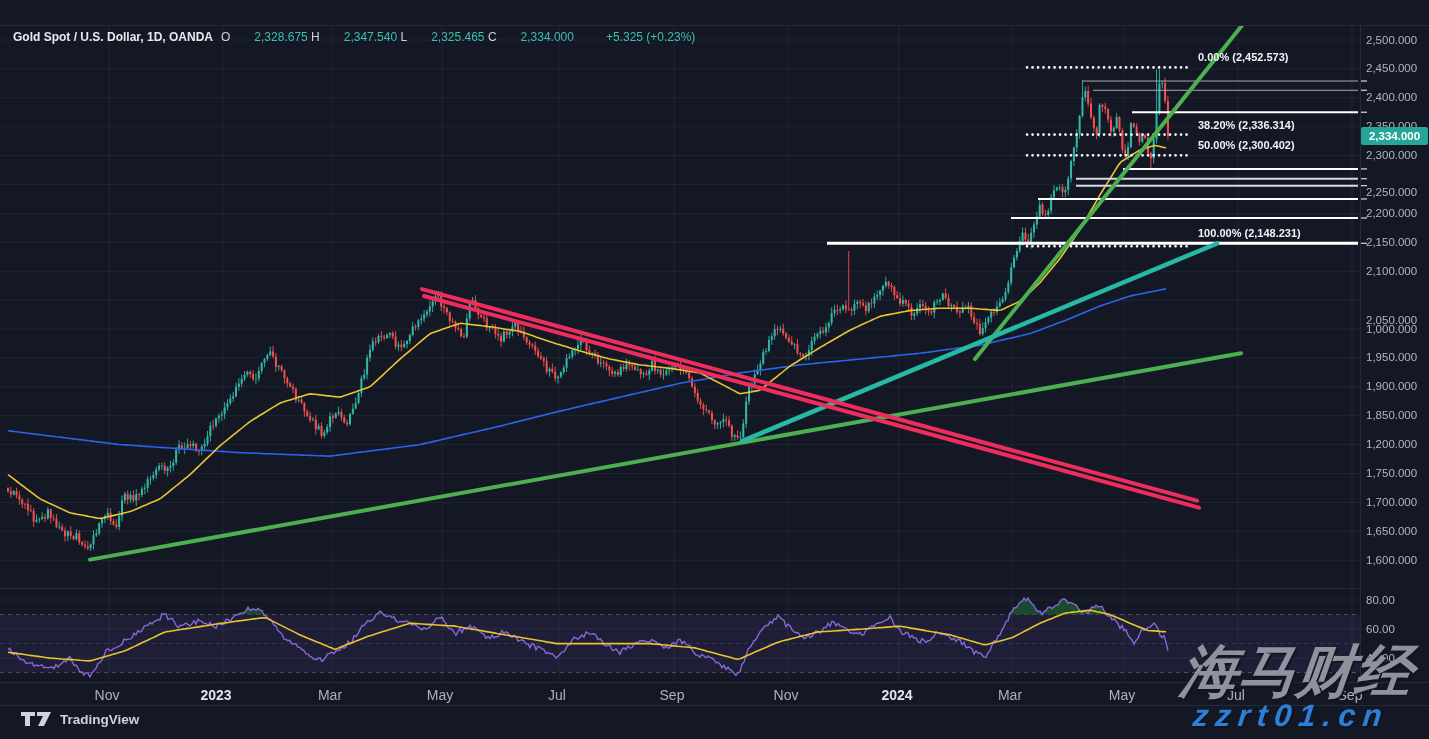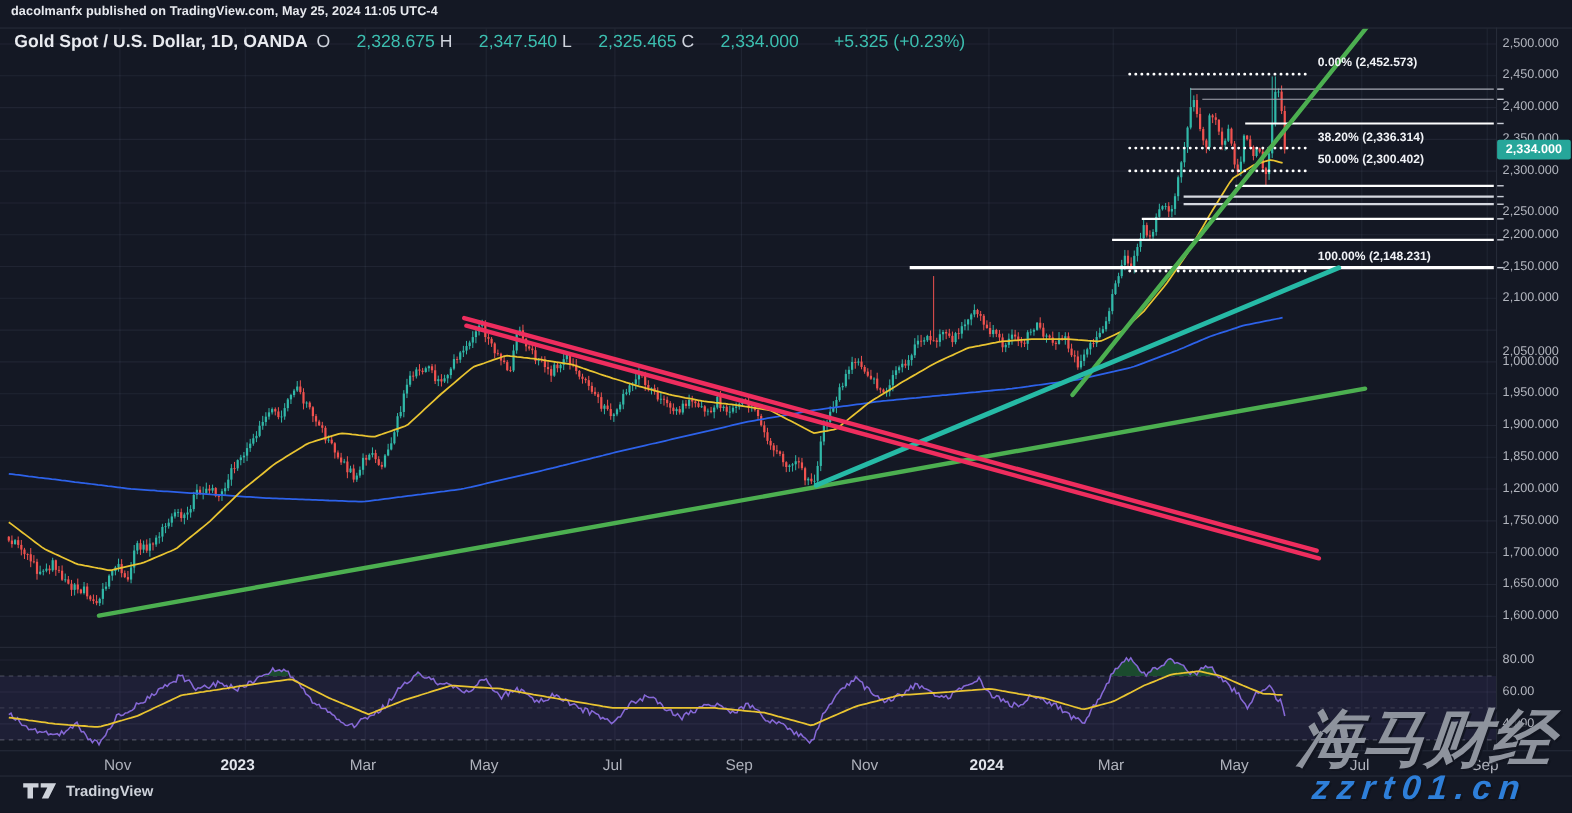--- a/index.html
+++ b/index.html
@@ -3,21 +3,21 @@
 <meta charset="utf-8">
 <style>
   html,body{margin:0;padding:0;background:#0c0f18;}
   #screen{position:relative;width:1429px;height:739px;background:#141824;overflow:hidden;
           font-family:"Liberation Sans",sans-serif;-webkit-font-smoothing:antialiased;}
   .abs{position:absolute;}
   #chart-svg{position:absolute;left:0;top:0;z-index:1;}
   .ovl{z-index:3;}
   .sep{background:#262b38;z-index:2;}
   #banner{left:10px;top:5px;font-size:11.5px;font-weight:bold;color:#e8eaef;letter-spacing:.1px;}
-  #legend{left:13px;top:30px;font-size:16px;color:#dfe2e9;display:flex;gap:8px;align-items:center;white-space:nowrap;}
+  #legend{left:13px;top:30px;font-size:12px;color:#dfe2e9;display:flex;gap:8px;align-items:center;white-space:nowrap;}
   #legend .sym{font-weight:600;color:#e8eaef;}
   #legend .k{color:#cfd3dc;}
   #legend .v,#legend .chg{color:#3cbfb0;margin-left:24px;}
   .axlabel{left:1366px;font-size:11.5px;color:#b2b5be;white-space:nowrap;}
   .tmlabel{top:687px;width:56px;margin-left:-28px;text-align:center;font-size:14px;color:#aeb1bb;}
   .tmlabel.year{color:#e2e5ec;font-weight:bold;}
   .fiblabel{font-size:11px;font-weight:bold;color:#f0f2f6;white-space:nowrap;z-index:3;}
   #price-badge{left:1361px;width:67px;height:18px;line-height:18px;text-align:center;
      background:#26a69a;color:#fff;font-size:11.5px;font-weight:bold;border-radius:2px;z-index:4;}
   #tv-attrib{left:21px;top:711px;display:flex;align-items:center;gap:8px;z-index:3;}
@@ -950,21 +950,20 @@
         <path d="M8.0 652.3 L11.0 652.7 L14.0 653.1 L17.0 653.5 L20.0 653.9 L23.0 654.3 L26.0 654.8 L29.0 655.2 L32.0 655.6 L35.0 656.0 L38.0 656.4 L41.0 656.8 L44.0 657.3 L47.0 657.7 L50.0 658.1 L53.0 658.3 L56.0 658.5 L59.0 658.7 L62.0 659.0 L65.0 659.2 L68.0 659.4 L71.0 659.6 L74.0 659.8 L77.0 660.0 L80.0 660.3 L83.0 660.5 L86.0 660.7 L89.0 660.9 L92.0 660.4 L95.0 659.5 L98.0 658.7 L101.0 657.8 L104.0 656.9 L107.0 656.0 L110.0 655.2 L113.0 654.3 L116.0 653.4 L119.0 652.6 L122.0 651.7 L125.0 650.8 L128.0 649.4 L131.0 648.0 L134.0 646.6 L137.0 645.2 L140.0 643.7 L143.0 642.3 L146.0 640.9 L149.0 639.5 L152.0 638.1 L155.0 636.7 L158.0 635.2 L161.0 633.8 L164.0 632.4 L167.0 631.6 L170.0 631.2 L173.0 630.7 L176.0 630.3 L179.0 629.8 L182.0 629.3 L185.0 628.9 L188.0 628.4 L191.0 628.0 L194.0 627.5 L197.0 627.1 L200.0 626.6 L203.0 626.1 L206.0 625.7 L209.0 625.2 L212.0 624.8 L215.0 624.3 L218.0 623.8 L221.0 623.4 L224.0 623.0 L227.0 622.6 L230.0 622.2 L233.0 621.7 L236.0 621.3 L239.0 620.9 L242.0 620.5 L245.0 620.1 L248.0 619.7 L251.0 619.3 L254.0 618.9 L257.0 618.5 L260.0 618.1 L263.0 617.7 L266.0 617.9 L269.0 619.4 L272.0 620.9 L275.0 622.4 L278.0 623.9 L281.0 625.4 L284.0 626.9 L287.0 628.4 L290.0 629.9 L293.0 631.4 L296.0 632.9 L299.0 634.4 L302.0 635.7 L305.0 636.9 L308.0 638.2 L311.0 639.4 L314.0 640.7 L317.0 641.9 L320.0 643.1 L323.0 644.4 L326.0 645.6 L329.0 646.9 L332.0 648.1 L335.0 649.4 L338.0 648.2 L341.0 647.0 L344.0 645.8 L347.0 644.6 L350.0 643.4 L353.0 642.2 L356.0 641.1 L359.0 639.9 L362.0 638.7 L365.0 637.5 L368.0 636.3 L371.0 635.4 L374.0 634.4 L377.0 633.5 L380.0 632.6 L383.0 631.6 L386.0 630.7 L389.0 629.8 L392.0 628.8 L395.0 627.9 L398.0 627.0 L401.0 626.0 L404.0 625.1 L407.0 624.2 L410.0 623.2 L413.0 623.4 L416.0 623.6 L419.0 623.8 L422.0 624.0 L425.0 624.2 L428.0 624.4 L431.0 624.6 L434.0 624.8 L437.0 625.0 L440.0 625.2 L443.0 625.4 L446.0 625.6 L449.0 625.7 L452.0 625.9 L455.0 626.1 L458.0 626.7 L461.0 627.2 L464.0 627.7 L467.0 628.2 L470.0 628.7 L473.0 629.3 L476.0 629.8 L479.0 630.3 L482.0 630.8 L485.0 631.4 L488.0 631.9 L491.0 632.4 L494.0 632.9 L497.0 633.5 L500.0 634.0 L503.0 634.5 L506.0 635.0 L509.0 635.5 L512.0 636.0 L515.0 636.5 L518.0 637.0 L521.0 637.5 L524.0 638.0 L527.0 638.5 L530.0 639.0 L533.0 639.5 L536.0 640.0 L539.0 640.5 L542.0 641.0 L545.0 641.5 L548.0 642.1 L551.0 642.6 L554.0 643.1 L557.0 643.6 L560.0 643.6 L563.0 643.6 L566.0 643.6 L569.0 643.6 L572.0 643.6 L575.0 643.6 L578.0 643.6 L581.0 643.6 L584.0 643.6 L587.0 643.6 L590.0 643.6 L593.0 643.6 L596.0 643.6 L599.0 643.6 L602.0 643.6 L605.0 643.6 L608.0 643.6 L611.0 643.6 L614.0 643.6 L617.0 643.6 L620.0 643.6 L623.0 643.6 L626.0 643.6 L629.0 643.6 L632.0 643.6 L635.0 643.6 L638.0 643.6 L641.0 643.6 L644.0 643.6 L647.0 643.6 L650.0 643.6 L653.0 643.9 L656.0 644.1 L659.0 644.4 L662.0 644.7 L665.0 645.0 L668.0 645.3 L671.0 645.6 L674.0 645.9 L677.0 646.2 L680.0 646.5 L683.0 646.8 L686.0 647.0 L689.0 647.3 L692.0 647.6 L695.0 647.9 L698.0 648.7 L701.0 649.5 L704.0 650.3 L707.0 651.2 L710.0 652.0 L713.0 652.8 L716.0 653.6 L719.0 654.4 L722.0 655.2 L725.0 656.0 L728.0 656.8 L731.0 657.6 L734.0 658.5 L737.0 659.3 L740.0 658.7 L743.0 657.4 L746.0 656.0 L749.0 654.7 L752.0 653.4 L755.0 652.1 L758.0 650.8 L761.0 649.5 L764.0 648.2 L767.0 646.9 L770.0 645.6 L773.0 644.3 L776.0 643.0 L779.0 641.9 L782.0 641.1 L785.0 640.3 L788.0 639.6 L791.0 638.8 L794.0 638.0 L797.0 637.3 L800.0 636.5 L803.0 635.8 L806.0 635.0 L809.0 634.2 L812.0 633.5 L815.0 632.7 L818.0 631.9 L821.0 631.7 L824.0 631.5 L827.0 631.4 L830.0 631.2 L833.0 631.0 L836.0 630.8 L839.0 630.6 L842.0 630.4 L845.0 630.2 L848.0 630.0 L851.0 629.8 L854.0 629.6 L857.0 629.4 L860.0 629.2 L863.0 629.0 L866.0 628.7 L869.0 628.5 L872.0 628.3 L875.0 628.0 L878.0 627.8 L881.0 627.6 L884.0 627.4 L887.0 627.1 L890.0 626.9 L893.0 626.7 L896.0 626.4 L899.0 626.2 L902.0 626.5 L905.0 627.0 L908.0 627.5 L911.0 628.1 L914.0 628.6 L917.0 629.1 L920.0 629.6 L923.0 630.1 L926.0 630.7 L929.0 631.2 L932.0 631.7 L935.0 632.2 L938.0 632.8 L941.0 633.3 L944.0 633.8 L947.0 634.3 L950.0 634.8 L953.0 635.7 L956.0 636.6 L959.0 637.5 L962.0 638.3 L965.0 639.2 L968.0 640.1 L971.0 640.9 L974.0 641.8 L977.0 642.7 L980.0 643.6 L983.0 644.4 L986.0 644.7 L989.0 643.9 L992.0 643.1 L995.0 642.3 L998.0 641.5 L1001.0 640.7 L1004.0 639.9 L1007.0 639.1 L1010.0 638.3 L1013.0 637.2 L1016.0 635.7 L1019.0 634.1 L1022.0 632.6 L1025.0 631.0 L1028.0 629.5 L1031.0 627.9 L1034.0 626.3 L1037.0 624.8 L1040.0 623.2 L1043.0 622.0 L1046.0 620.8 L1049.0 619.6 L1052.0 618.4 L1055.0 617.1 L1058.0 615.9 L1061.0 614.7 L1064.0 613.5 L1067.0 612.8 L1070.0 612.5 L1073.0 612.1 L1076.0 611.8 L1079.0 611.4 L1082.0 611.1 L1085.0 610.7 L1088.0 610.4 L1091.0 610.4 L1094.0 611.0 L1097.0 611.7 L1100.0 612.3 L1103.0 613.0 L1106.0 613.6 L1109.0 614.3 L1112.0 615.4 L1115.0 616.7 L1118.0 618.0 L1121.0 619.3 L1124.0 620.6 L1127.0 621.9 L1130.0 623.2 L1133.0 624.4 L1136.0 625.7 L1139.0 626.9 L1142.0 628.1 L1145.0 629.3 L1148.0 630.5 L1151.0 630.7 L1154.0 630.9 L1157.0 631.1 L1160.0 631.4 L1163.0 631.6 L1166.0 631.8 " stroke="#e9c431" stroke-width="1.6"></path>
       </g>
     </svg>
 
   <div class="abs sep" style="left:0;top:25px;width:1429px;height:1px;"></div>
   <div class="abs sep" style="left:0;top:588px;width:1360px;height:1px;"></div>
   <div class="abs sep" style="left:0;top:682px;width:1429px;height:1px;"></div>
   <div class="abs sep" style="left:0;top:705px;width:1429px;height:1px;"></div>
   <div class="abs sep" style="left:1360px;top:25px;width:1px;height:657px;"></div>
 
-  <div id="banner" class="abs ovl">dacolmanfx published on TradingView.com, May 25, 2024 11:05 UTC-4</div>
 
   <div id="legend" class="abs ovl">
     <span class="sym">Gold Spot / U.S. Dollar, 1D, OANDA</span>
     <span id="legend-ohlc"><span class="k">O</span><span class="v">2,328.675 </span><span class="k">H</span><span class="v">2,347.540 </span><span class="k">L</span><span class="v">2,325.465 </span><span class="k">C</span><span class="v">2,334.000 </span></span>
     <span class="chg">+5.325 (+0.23%)</span>
   </div>
 
   <div id="fib-labels">
       <div class="abs fiblabel" style="left: 1198px; top: 51.4128px;">0.00% (2,452.573)</div>
       <div class="abs fiblabel" style="left: 1198px; top: 118.611px;">38.20% (2,336.314)</div>

